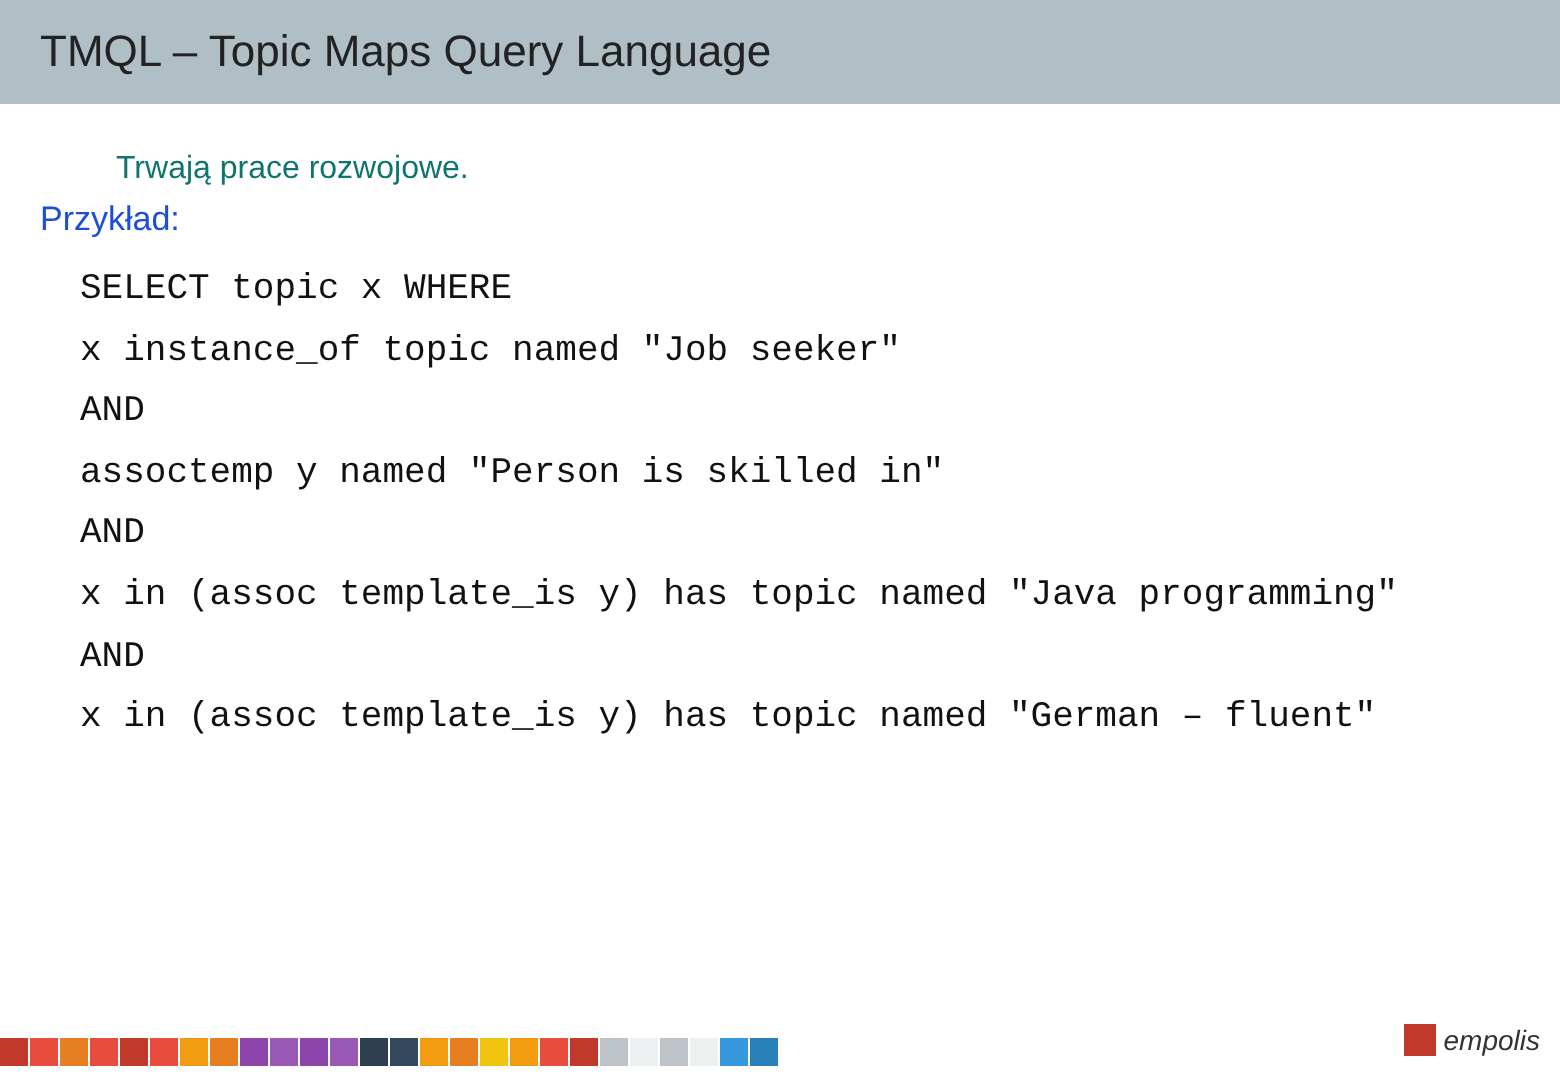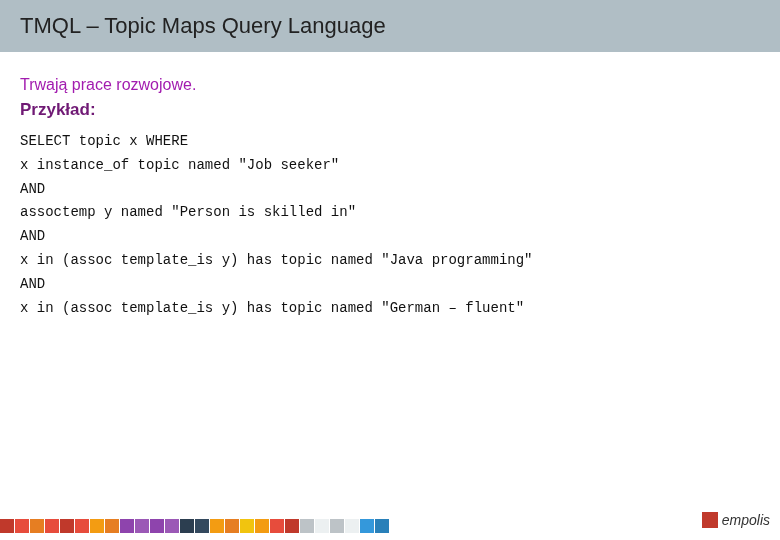--- a/index.html
+++ b/index.html
@@ -30,37 +30,39 @@
       color: #222;
       font-weight: normal;
     }
 
     .content {
       padding: 24px 20px 20px 20px;
     }
 
     .subtitle {
       font-size: 16px;
-      color: #a21caf;
+      color: #0f766e;
       margin-bottom: 6px;
       font-weight: normal;
+      margin-left: 38px;
     }
 
     .example-label {
       font-size: 17px;
-      font-weight: bold;
-      color: #701a75;
+      font-weight: normal;
+      color: #1d4ed8;
       margin-bottom: 10px;
     }
 
     .code-block {
       font-family: 'Courier New', Courier, monospace;
-      font-size: 14px;
+      font-size: 18px;
       color: #111;
       line-height: 1.7;
+      margin-left: 20px;
     }
 
     .footer {
       position: absolute;
       bottom: 0;
       left: 0;
       right: 0;
       height: 28px;
       display: flex;
       align-items: flex-start;

